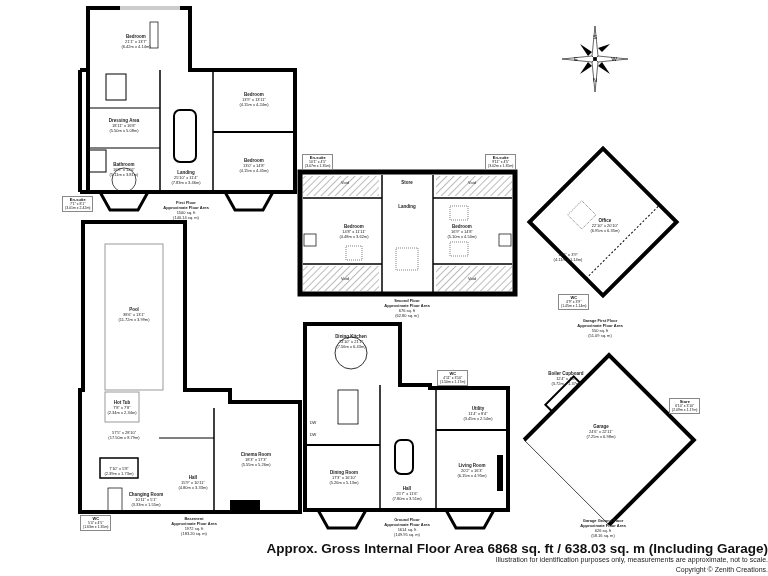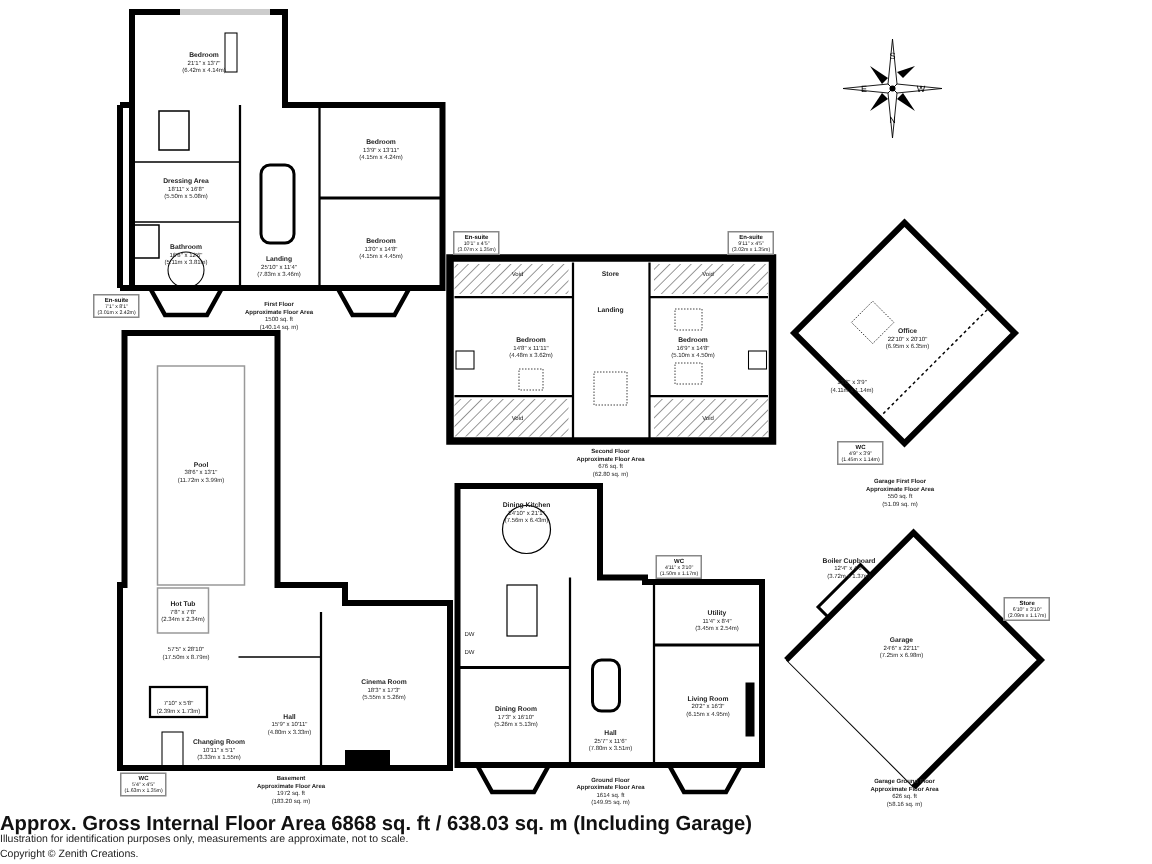--- a/index.html
+++ b/index.html
@@ -4,21 +4,21 @@
 <style>
   html,body{margin:0;padding:0;background:#fff;}
   body{width:768px;height:576px;position:relative;overflow:hidden;font-family:"Liberation Sans",sans-serif;color:#111;}
   .plan{position:absolute;left:0;top:0;width:768px;height:576px;}
   .lbl{position:absolute;text-align:center;font-size:4px;line-height:5px;color:#222;transform:translateX(-50%);white-space:nowrap;}
   .lbl b{display:block;font-size:4.5px;}
   .box{position:absolute;border:1px solid #888;background:#fff;font-size:3.5px;line-height:4px;text-align:center;padding:1px 2px;white-space:nowrap;}
   .box b{display:block;font-size:4px;}
   .area{position:absolute;text-align:center;font-size:4px;line-height:5px;transform:translateX(-50%);white-space:nowrap;color:#222;}
   .area b{display:block;}
-  .footer{position:absolute;left:0;width:768px;text-align:left;}
+  .footer{position:absolute;left:0;width:768px;text-align:right;}
   #title{top:541px;font-size:13.5px;font-weight:bold;color:#111;}
   #disclaimer{top:556px;font-size:7px;color:#222;}
   #copyright{top:566px;font-size:7px;color:#222;}
   .compass{position:absolute;left:560px;top:24px;width:70px;height:70px;}
 </style>
 </head>
 <body>
 
 <svg class="plan" viewBox="0 0 768 576" xmlns="http://www.w3.org/2000/svg">
   <defs>

